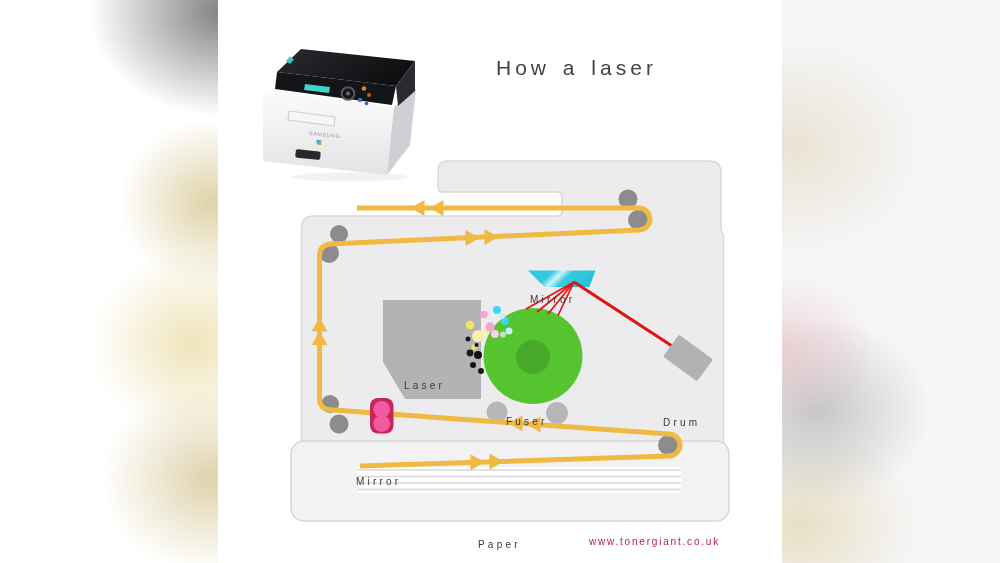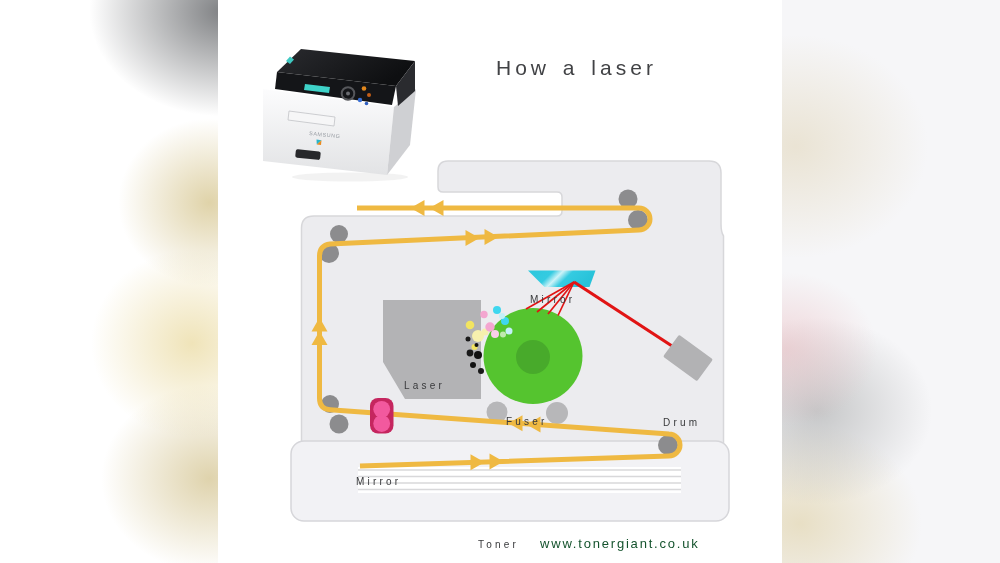--- a/index.html
+++ b/index.html
@@ -17,22 +17,22 @@
     radial-gradient(190px 160px at 6% 26%, rgba(224,212,182,.55), rgba(224,212,182,0) 70%),
     radial-gradient(130px 110px at 2% 62%, rgba(233,183,188,.5), rgba(233,183,188,0) 70%),
     radial-gradient(160px 130px at 16% 73%, rgba(150,152,152,.5), rgba(150,152,152,0) 72%),
     radial-gradient(170px 140px at 8% 93%, rgba(222,207,162,.6), rgba(222,207,162,0) 72%),
     #f6f6f8;}
   #content{position:absolute;left:218px;top:0;width:564px;height:563px;background:#fff;}
   #diagram-svg{position:absolute;left:0;top:0;}
   .lbl{position:absolute;color:#38393b;font-size:10px;letter-spacing:3.2px;white-space:nowrap;margin-top:44px;}
   #page-title{position:absolute;left:496px;top:52px;color:#414245;font-size:21px;
               line-height:32px;letter-spacing:4px;word-spacing:3px;white-space:nowrap;}
-  #footer-url{position:absolute;left:540px;top:536px;width:180px;text-align:left;
-              color:#14532d;font-size:13px;letter-spacing:1.8px;white-space:nowrap;}
+  #footer-url{position:absolute;left:540px;top:536px;width:180px;text-align:right;
+              color:#be185d;font-size:10px;letter-spacing:1.8px;white-space:nowrap;}
 </style>
 </head>
 <body>
 
 <div id="stage">
   <div class="bar" id="bar-left"></div>
   <div class="bar" id="bar-right"></div>
 
   <div id="content"></div>
 
@@ -171,16 +171,16 @@
 
   <div id="page-title">
     <div>How a laser</div>
   </div>
 
   <div class="lbl" style="left:530px;top:250px;">Mirror</div>
   <div class="lbl" style="left:404px;top:336px;">Laser</div>
   <div class="lbl" style="left:506px;top:372px;">Fuser</div>
   <div class="lbl" style="left:663px;top:373px;">Drum</div>
   <div class="lbl" style="left:356px;top:432px;">Mirror</div>
-  <div class="lbl" style="left:478px;top:495px;">Toner</div>
+  <div class="lbl" style="left:478px;top:495px;">Paper</div>
 
   <div id="footer-url">www.tonergiant.co.uk</div>
 </div>
 
 </body></html>

